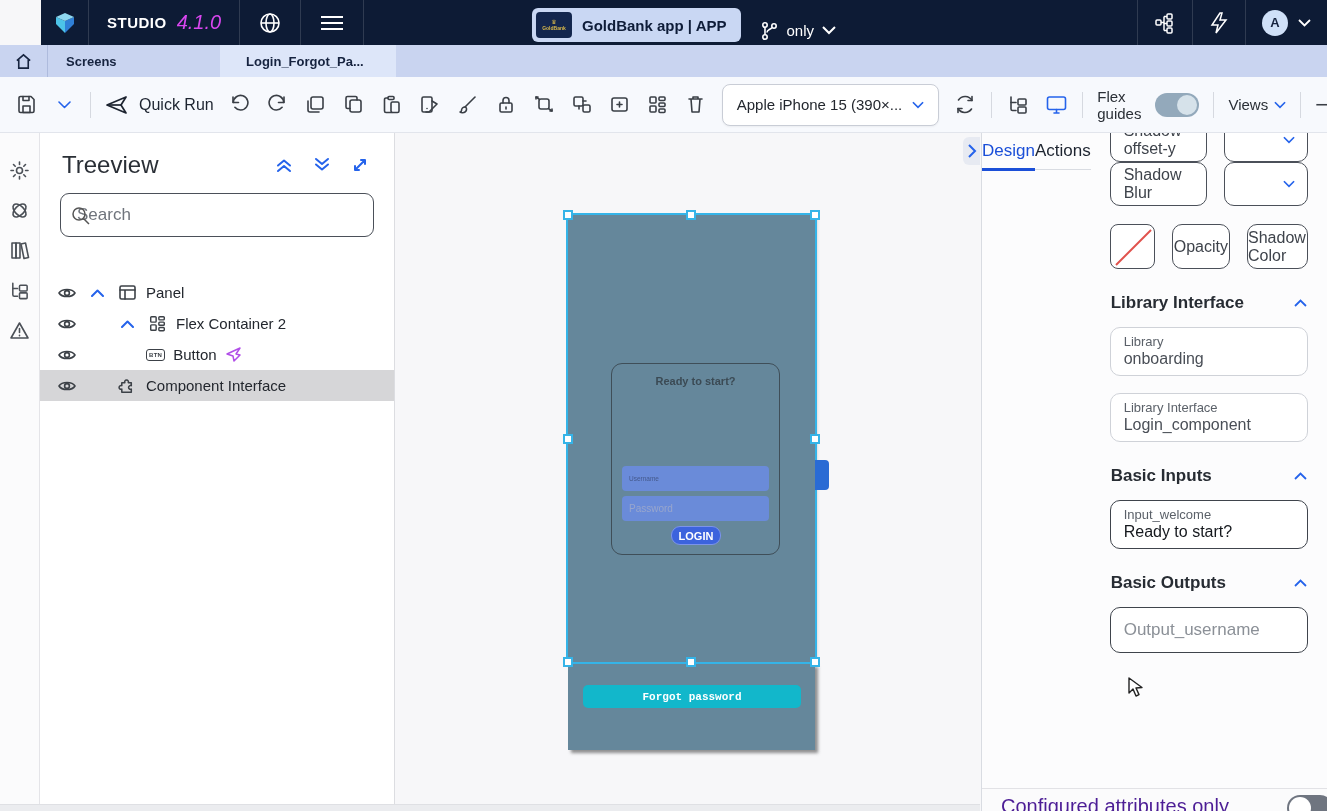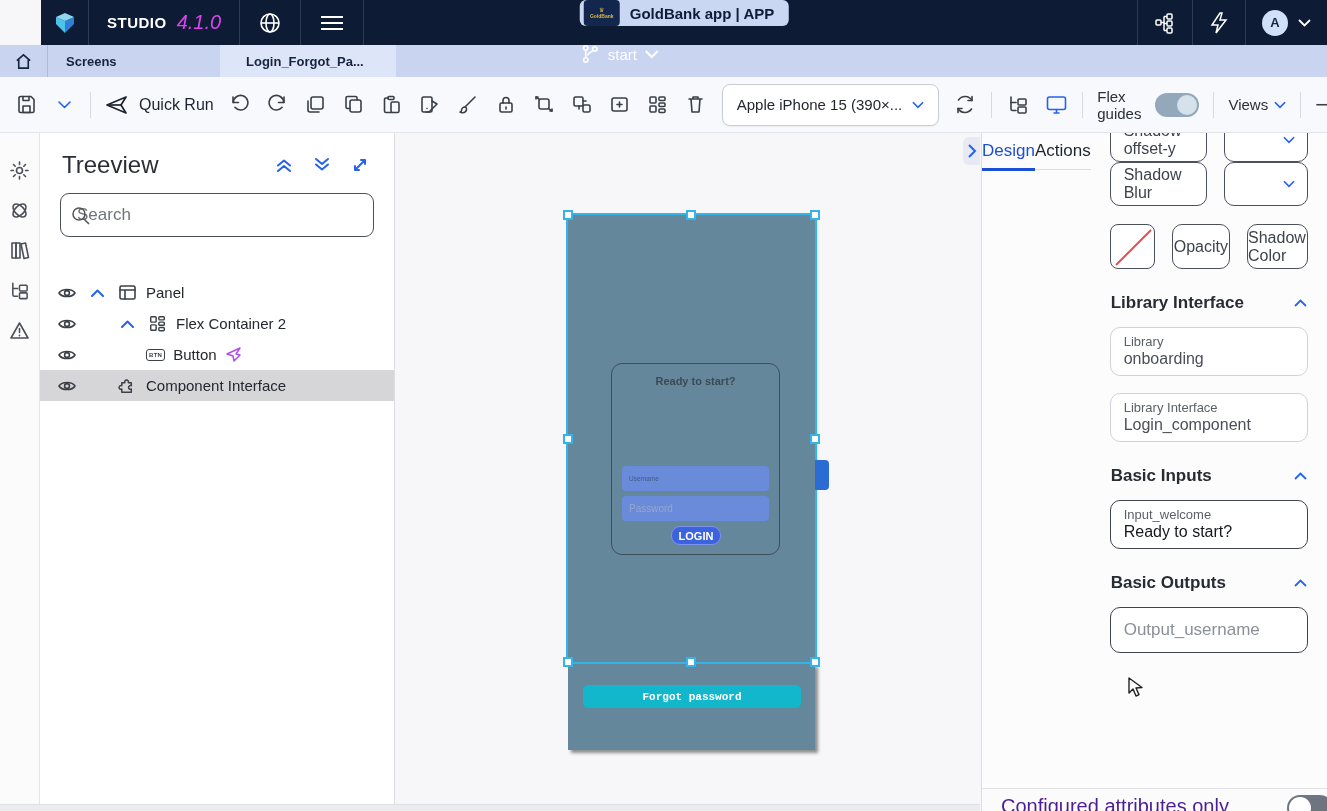--- a/index.html
+++ b/index.html
@@ -5,21 +5,21 @@
   * { margin:0; padding:0; box-sizing:border-box; }
   html,body { width:1327px; height:811px; overflow:hidden;
     font-family:"Liberation Sans", sans-serif; background:#f7f7f9; }
 
   
   .topbar { position:relative; height:45px; background:#0d1b35; display:flex; align-items:center; color:#fff;margin-left:41px; }
   .tb-cell { height:100%; display:flex; align-items:center; padding:0 18px; border-right:1px solid rgba(255,255,255,.14); }
   .tb-logo { width:48px; justify-content:center; padding:0; }
   .brand { font-weight:bold; font-size:15px; letter-spacing:.5px; }
   .version { font-size:20px; color:#d946ef; margin-left:10px;font-style:italic; }
-  .tb-center { position:absolute; left:50%; top:0; transform:translateX(-50%); height:100%; display:flex; gap:18px;flex-direction:column; }
+  .tb-center { position:absolute; left:50%; top:8px; transform:translateX(-50%); height:100%; display:flex; gap:18px; }
   .app-pill { background:#c9d7f3; border-radius:6px; height:34px; display:flex; align-items:center; gap:10px; padding:0 14px 0 4px; cursor:pointer; }
   .mini-logo { width:36px; height:26px; background:#13264d; border-radius:4px; display:flex; flex-direction:column; align-items:center; justify-content:center; }
   .mini-logo .crown { color:#d8b84a; font-size:6px; line-height:5px; }
   .mini-logo .mtxt { color:#d8b84a; font-size:5px; font-weight:bold; }
   .app-pill .apptxt { color:#0e1c38; font-size:15px; font-weight:600; white-space:nowrap; }
   .branchsel { display:flex; align-items:center; gap:8px; font-size:15px; color:#fff; cursor:pointer; }
   .tb-right { position:absolute; right:0; top:0; height:100%; display:flex; align-items:center; }
   .tb-rcell { height:100%; display:flex; align-items:center; padding:0 16px; border-left:1px solid rgba(255,255,255,.14); }
   .avatar { width:26px; height:26px; border-radius:50%; background:#cfe0f8; color:#16233f; font-weight:bold; font-size:13px; display:flex; align-items:center; justify-content:center; }
 
@@ -146,21 +146,21 @@
       </span>
       <span class="apptxt">GoldBank app | APP</span>
     </div>
     <div class="branchsel">
       <svg width="20" height="20" viewBox="0 0 20 20" fill="none" stroke="#fff" stroke-width="1.6">
         <circle cx="6" cy="4" r="2.2"></circle>
           <circle cx="6" cy="16" r="2.2"></circle>
           <circle cx="15" cy="5" r="2.2"></circle>
         <path d="M6 6.2v7.6M13 6.5c-2 2.5-5 2-5 5"></path>
       </svg>
-      <span>start</span>
+      <span>only</span>
       <svg width="14" height="9" viewBox="0 0 14 9" fill="none" stroke="#fff" stroke-width="2">
           <path d="M1 1l6 6 6-6"></path>
         </svg>
     </div>
   </div>
 
   <div class="tb-right">
     <div class="tb-rcell">
       <svg width="22" height="22" viewBox="0 0 22 22" fill="none" stroke="#fff" stroke-width="1.5">
         <rect x="2" y="8" width="5" height="5" rx="1"></rect>

